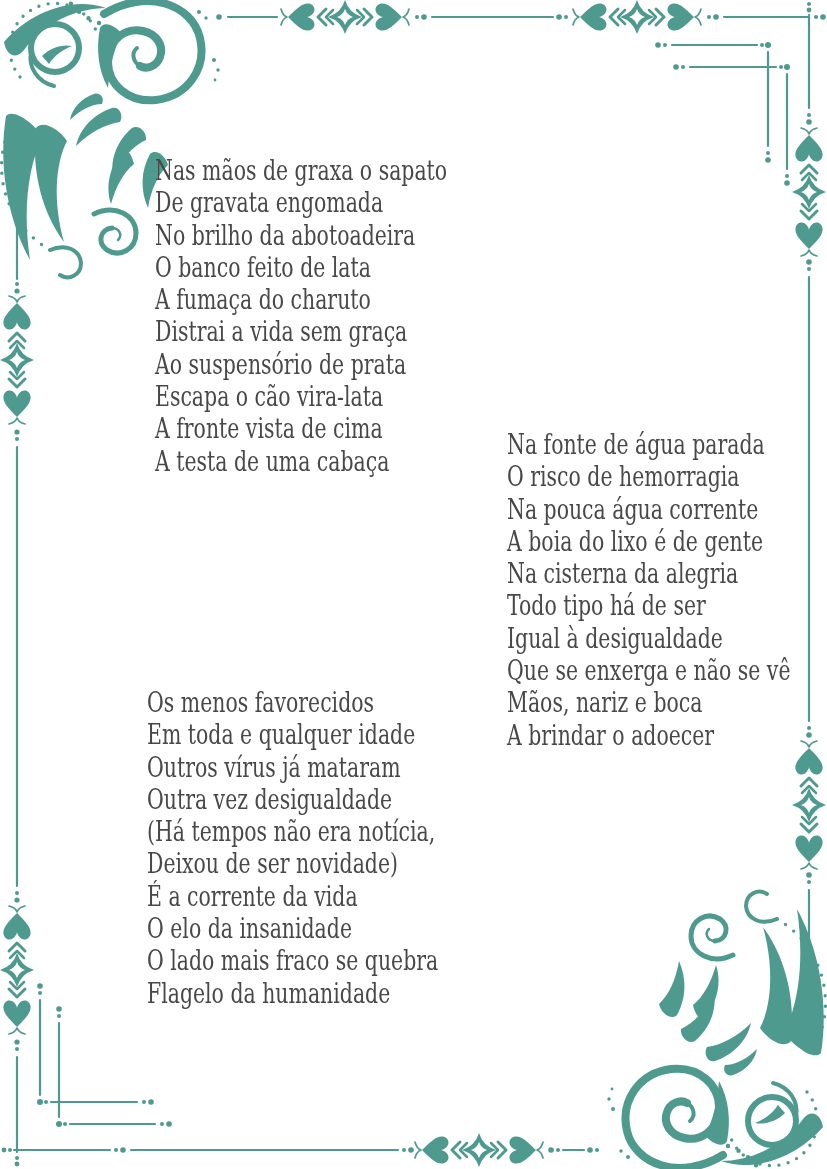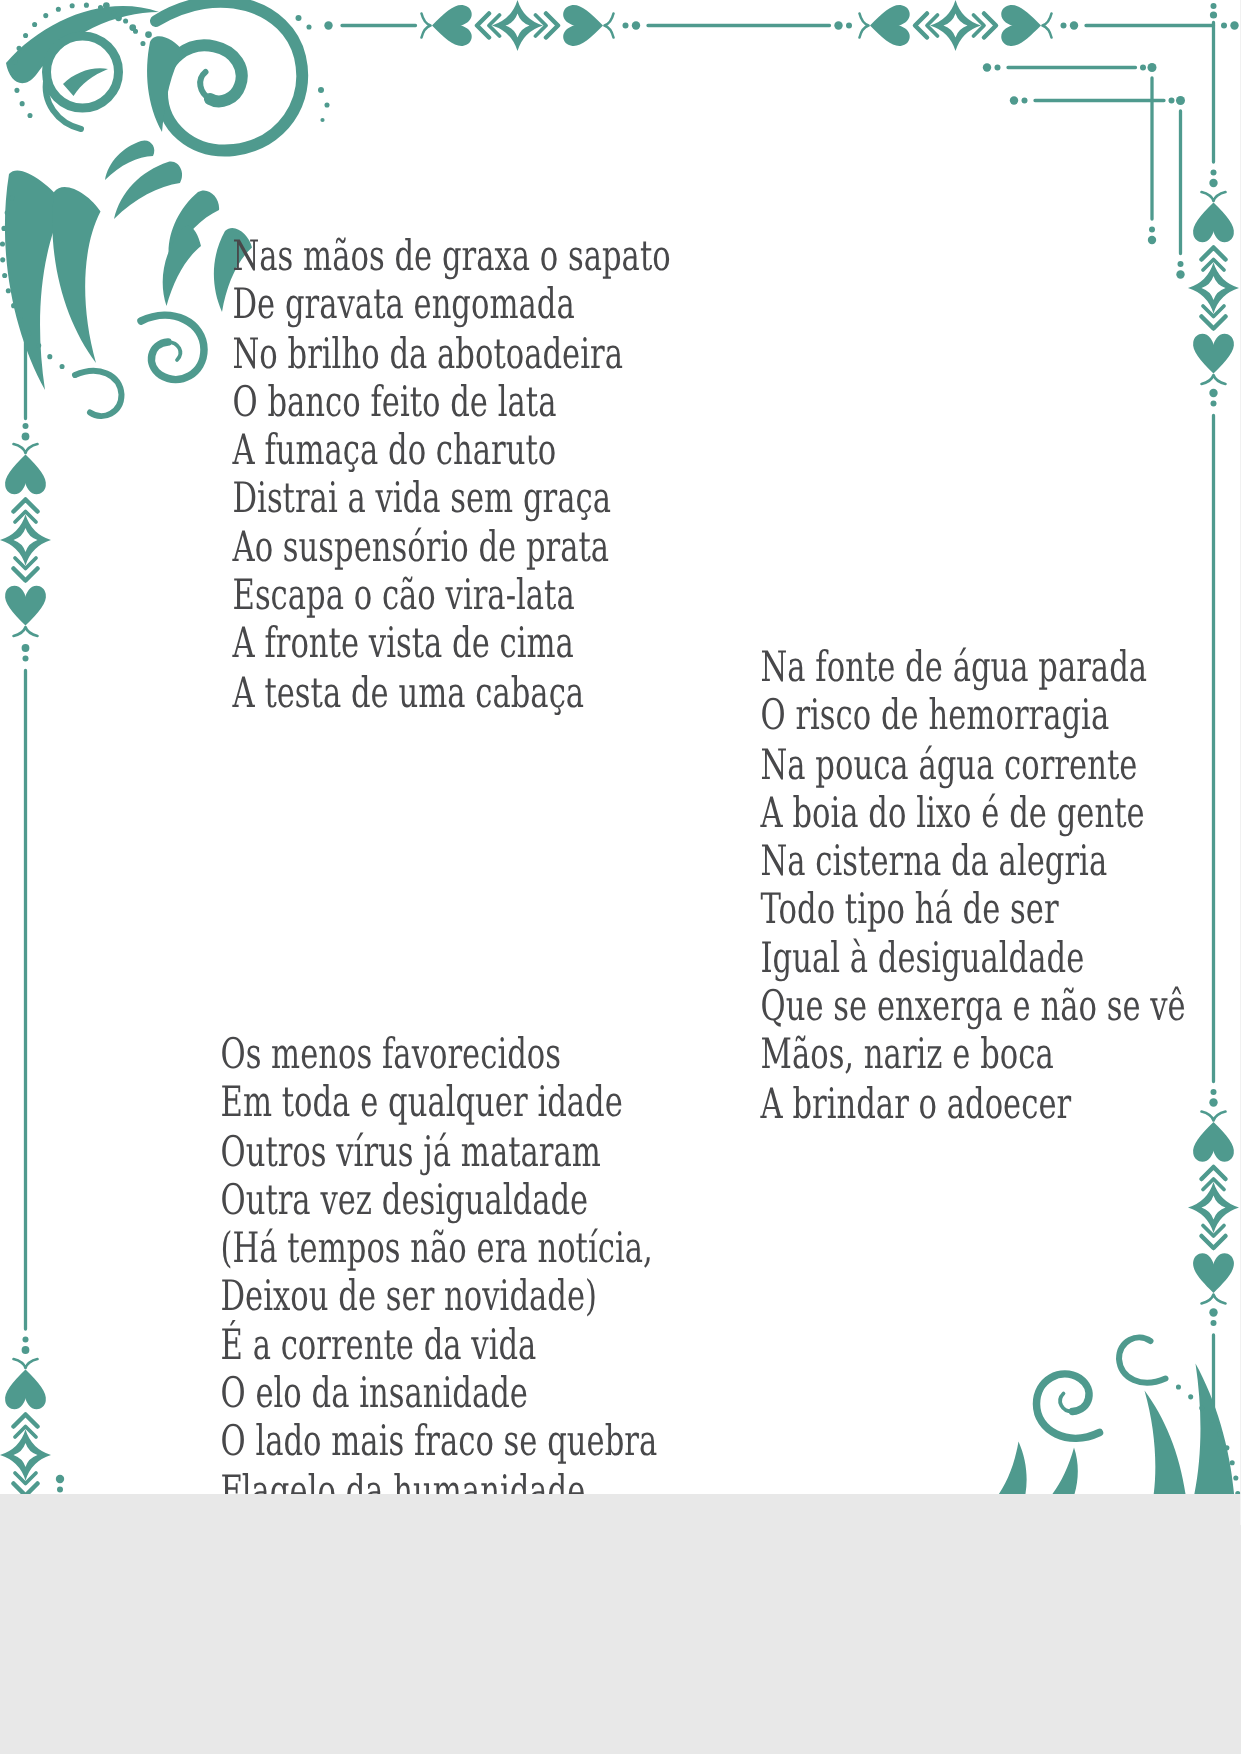--- a/index.html
+++ b/index.html
@@ -3,21 +3,21 @@
 <meta charset="utf-8">
 <style>
   :root{
     --accent:#4f9a8e;
     --ink:#48484a;
     --bg:#ffffff;
   }
   html,body{margin:0;padding:0;background:#e8e8e8;}
   .page{
     position:relative;
-    width:827px;height:996px;
+    width:827px;height:1169px;
     background:var(--bg);
     overflow:hidden;
     margin:0 auto;
     font-family:"DejaVu Serif","Liberation Serif",serif;
   }
   .border-svg{position:absolute;inset:0;width:827px;height:1169px;}
   
   .f{fill:var(--accent);stroke:none;}
   .bgf{fill:var(--bg);stroke:none;}
   .s{fill:none;stroke:var(--accent);stroke-linecap:round;stroke-linejoin:round;}

